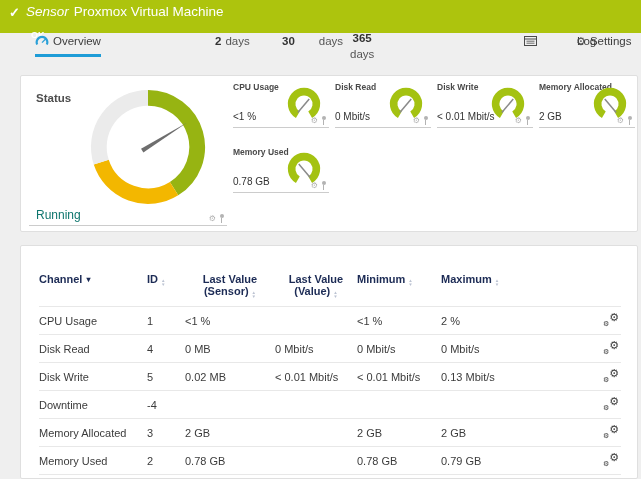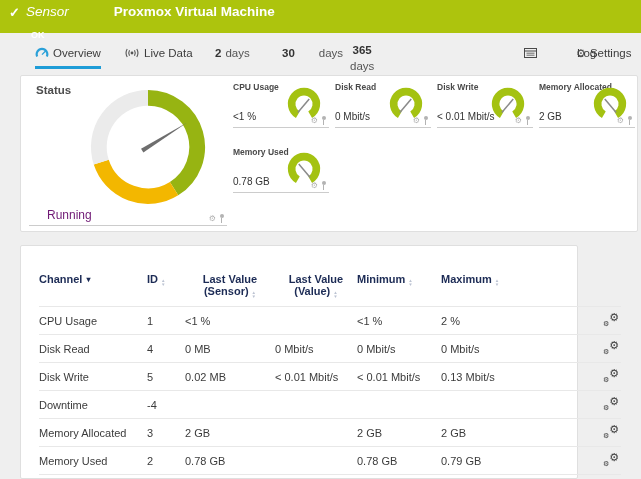--- a/index.html
+++ b/index.html
@@ -14,25 +14,25 @@
   
   .banner {
     position:absolute; left:0; top:0; width:641px; height:33px;
     background:var(--banner-green,#adc40d); color:#fff;
   }
   .banner .check {
     position:absolute; left:9px; top:5px; font-size:13px; font-weight:bold;
   }
   .banner .title-line { position:absolute; left:26px; top:4px; font-size:13.5px; white-space:nowrap; }
   .banner .kind { font-style:italic; margin-right:5px; }
-  .banner .name { font-weight:bold;margin-left:40px; }
+  .banner .name { font-weight:normal; }
   .banner .ok { position:absolute; left:31px; top:30px; font-size:9px; font-weight:bold; }
 
   
-  .tabs { position:absolute; left:0; top:44px; width:507px; height:24px;text-decoration:underline; }
+  .tabs { position:absolute; left:0; top:32px; width:507px; height:24px;text-decoration:underline; }
   .tab {
     position:absolute; top:0; height:18px; padding-bottom:4px;
     font-size:11.5px; color:#3c3c3c; white-space:nowrap; cursor:pointer;
     display:flex; align-items:center; gap:4px;
   }
   .tab .num { font-weight:bold; color:#333; }
   .tab .word { color:#555; }
   .tab.selected { border-bottom:3px solid var(--accent-blue,#1e9cd7); }
   .tab svg { display:block; }
   .t-overview { left:35px; }
@@ -45,40 +45,40 @@
   .t-settings { left:576px; }
   .gear-glyph { font-size:11px; color:#4a4a4a; line-height:10px; }
 
   
   .panel {
     position:absolute; background:#fff;
     border:1px solid var(--panel-border,#dfdfdf); border-radius:2px;
     box-sizing:border-box;
   }
   .status-panel { left:20px; top:75px; width:618px; height:157px; }
-  .table-panel  { left:20px; top:245px; width:558px; height:234px; }
+  .table-panel  { left:20px; top:245px; width:618px; height:234px; }
 
   .panel-title {
-    position:absolute; left:15px; top:8px;
+    position:absolute; left:15px; top:16px;
     font-size:11.5px; font-weight:bold; color:#4d4d4d;
   }
 
   
   .big-gauge { position:absolute; left:68px; top:12px; width:118px; height:118px; }
   .seg-a { stroke:var(--gauge-green,#97b412); fill:none; }
   .seg-b { stroke:var(--gauge-yellow,#f3b700); fill:none; }
   .seg-c { stroke:var(--gauge-gray,#ebebeb);  fill:none; }
   .big-needle { fill:var(--needle-gray,#6e6e6e); }
 
   
   .running-row {
     position:absolute; left:8px; top:129px; width:198px; height:20px;
     border-bottom:1px solid #ccc;
   }
-  .running-row .val { position:absolute; left:18px; top:3px; font-size:12px; color:#701a75; }
+  .running-row .val { position:absolute; left:7px; top:3px; font-size:12px; color:#0f766e; }
   .mini-icons { position:absolute; right:3px; bottom:2px; display:flex; align-items:center; gap:3px; }
   .gear-sm { font-size:8px; color:#b3b3b3; line-height:8px; }
   .pin { display:inline-block; width:5px; height:9px; position:relative; }
   .pin::before { content:""; position:absolute; top:0; left:0.5px; width:4px; height:4px; border-radius:50%; background:#b3b3b3; }
   .pin::after  { content:""; position:absolute; top:4px; left:2px; width:1px; height:5px; background:#b3b3b3; }
 
   
   .mini {
     position:absolute; width:96px; height:47px; border-bottom:1px solid #ccc;
     box-sizing:border-box;
@@ -128,30 +128,20 @@
   </header>
 
   <nav class="tabs">
     <div class="tab selected t-overview">
       <svg width="14" height="12" viewBox="0 0 14 12">
         <path d="M2.2 9.5 A5.3 5.3 0 1 1 11.8 9.5" stroke="#2aa0d8" stroke-width="2.2" fill="none"></path>
         <line x1="7" y1="7.6" x2="10.6" y2="4" stroke="#2aa0d8" stroke-width="1.3"></line>
       </svg>
       <span>Overview</span>
     </div>
-    <div class="tab t-live">
-      <svg width="16" height="10" viewBox="0 0 16 10">
-        <circle cx="8" cy="5" r="1.4" fill="#555"></circle>
-        <path d="M3.2 1 Q0.9 5 3.2 9" stroke="#555" stroke-width="1.1" fill="none"></path>
-        <path d="M5.5 2.3 Q4 5 5.5 7.7" stroke="#555" stroke-width="1.1" fill="none"></path>
-        <path d="M12.8 1 Q15.1 5 12.8 9" stroke="#555" stroke-width="1.1" fill="none"></path>
-        <path d="M10.5 2.3 Q12 5 10.5 7.7" stroke="#555" stroke-width="1.1" fill="none"></path>
-      </svg>
-      <span>Live Data</span>
-    </div>
     <div class="tab t-2d">
       <span class="num">2</span>
       <span class="word">days</span>
     </div>
     <div class="tab t-30d">
       <span class="num">30</span>
       <span class="word">days</span>
     </div>
     <div class="tab t-365d">
       <span class="num">365</span>

